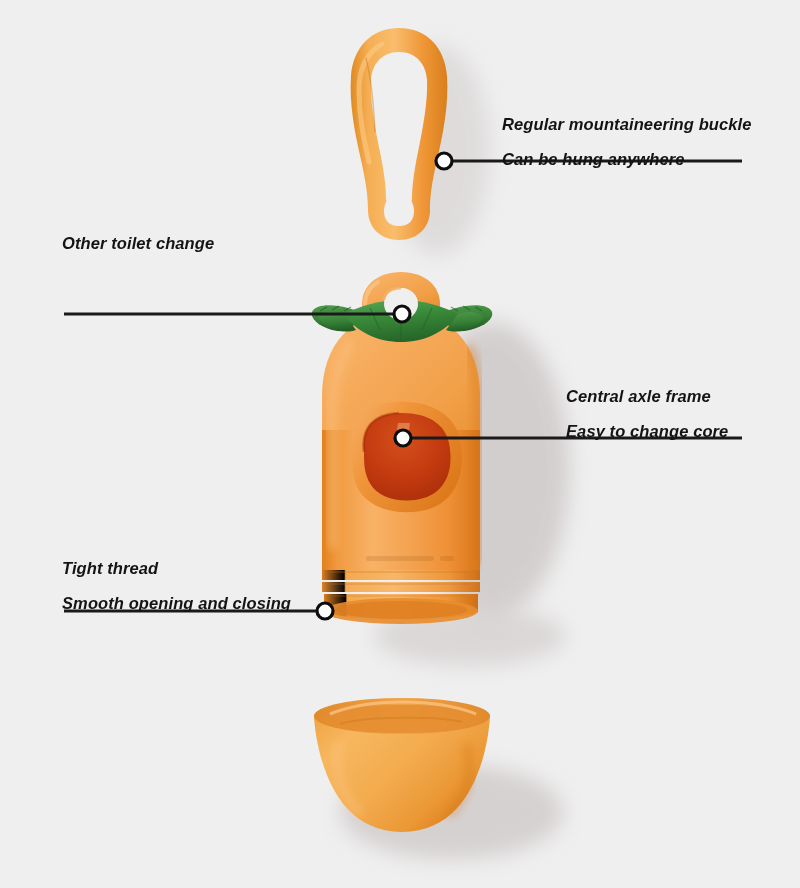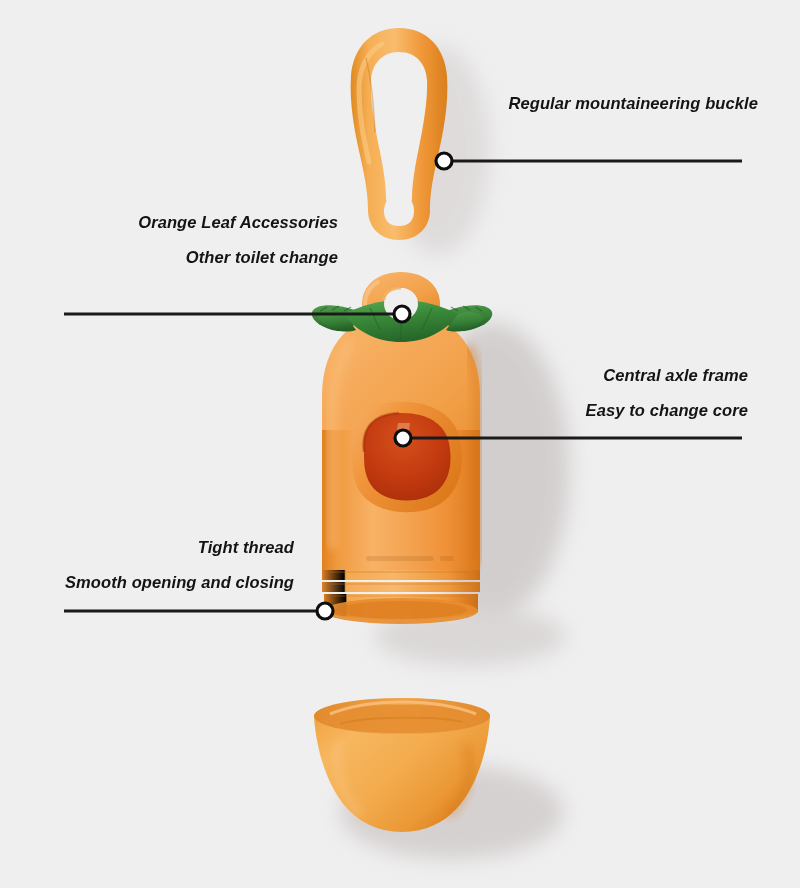--- a/index.html
+++ b/index.html
@@ -30,21 +30,21 @@
   .callout-text {
     position: absolute;
     font-style: italic;
     font-weight: 700;
     font-size: 16.5px;
     line-height: 35px;
     color: #141414;
     white-space: nowrap;
     letter-spacing: 0.1px;
   }
-  .callout-text.center { text-align: right; }
+  .callout-text.center { text-align: left; margin-top: 21px; }
   .ct-line { display: block; }
 
   
   .overlay {
     position: absolute;
     left: 0; top: 0;
     width: 800px; height: 888px;
     pointer-events: none;
   }
 </style>
@@ -313,24 +313,24 @@
     <g>
       <line x1="64" y1="611" x2="325" y2="611" stroke="#1a1a1a" stroke-width="3"></line>
       <circle cx="325" cy="611" r="8" fill="#ffffff" stroke="#0d0d0d" stroke-width="3.2"></circle>
     </g>
 
     <circle cx="402" cy="314" r="8" fill="#ffffff" stroke="#0d0d0d" stroke-width="3.2"></circle>
   </svg>
 
   <div class="callout-text center" style="left:502px; top:86px; width:256px;">
     <span class="ct-line">Regular mountaineering buckle</span>
+    <span class="ct-line">Can be hung anywhere</span>
   </div>
 
   <div class="callout-text center" style="left:62px; top:205px; width:276px;">
-    <span class="ct-line">Orange Leaf Accessories</span>
     <span class="ct-line">Other toilet change</span>
   </div>
 
   <div class="callout-text center" style="left:62px; top:530px; width:232px;">
     <span class="ct-line">Tight thread</span>
     <span class="ct-line">Smooth opening and closing</span>
   </div>
 
   <div class="callout-text center" style="left:566px; top:358px; width:182px;">
     <span class="ct-line">Central axle frame</span>

